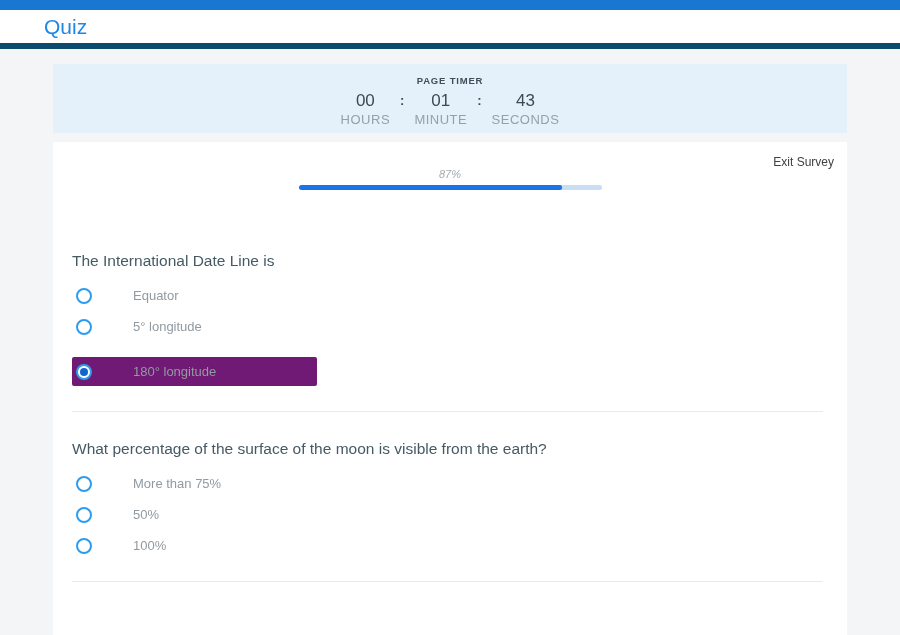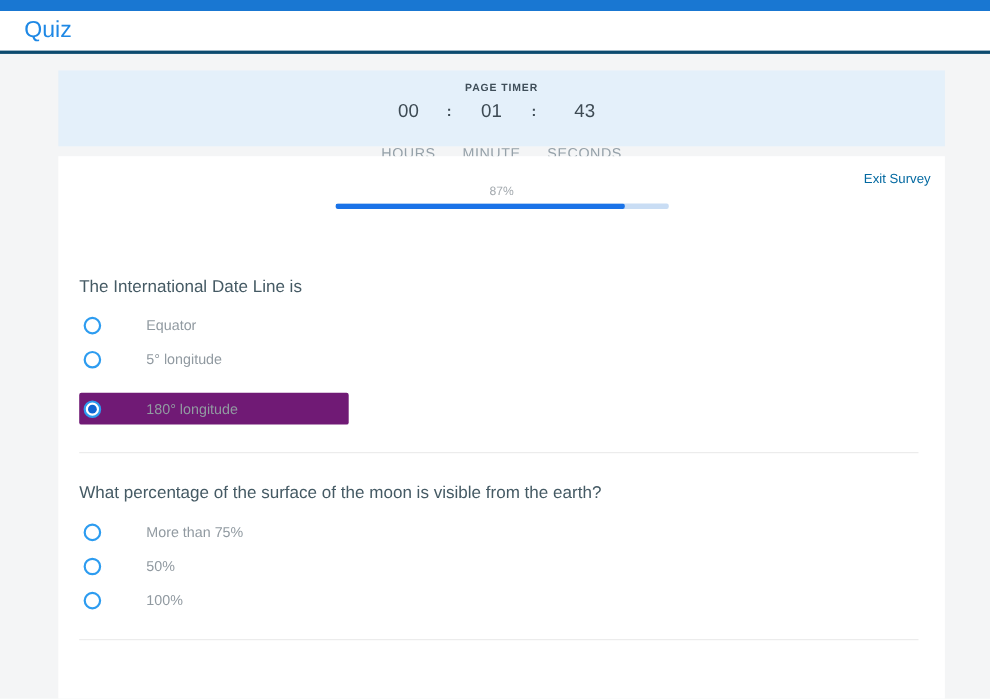--- a/index.html
+++ b/index.html
@@ -13,31 +13,31 @@
   .topbar {
     height: 10px;
     background: #1977d2;
   }
   
   .header {
     height: 39px;
     background: #ffffff;
     display: flex;
     align-items: center;
-    padding-left: 22px;
-    border-bottom: 3px solid #0c4a6e;
+    padding-left: 44px;
+    border-bottom: 6px solid #0c4a6e;
   }
   .header .app-title {
     font-size: 21px;
     color: #1e88e5;
     font-weight: 400;
   }
   
   .main {
-    padding: 15px 41px 0 53px;
+    padding: 15px 53px 0 53px;
   }
   
   .timer {
     background: #e4f0fa;
     height: 69px;
     display: flex;
     flex-direction: column;
     align-items: center;
     padding-top: 11px;
   }
@@ -50,21 +50,20 @@
   .timer-columns {
     display: flex;
     align-items: flex-start;
     margin-top: 5px;
   }
   .t-col {
     display: flex;
     flex-direction: column;
     align-items: center;
     min-width: 34px;
-    gap: 20px;
   }
   .t-num {
     font-size: 17px;
     font-weight: 500;
     color: #3d4a53;
     line-height: 19px;
   }
   .t-colon {
     font-size: 13px;
     font-weight: 700;
@@ -84,28 +83,29 @@
     margin-top: 9px;
     min-height: 494px;
     position: relative;
     padding-top: 14px;
   }
   .exit-link {
     position: absolute;
     top: 13px;
     right: 13px;
     font-size: 12px;
-    color: #0369a1;
+    color: #404040;
     cursor: pointer;
     text-decoration: none;
   }
   
   .progress-wrap {
     width: 303px;
     margin: 12px auto 8px auto;
+    font-style: italic;
   }
   .progress-label {
     text-align: center;
     font-size: 11px;
     color: #a3a9ae;
     margin-bottom: 5px;
   }
   .progress-track {
     height: 5px;
     background: #c9ddf4;

